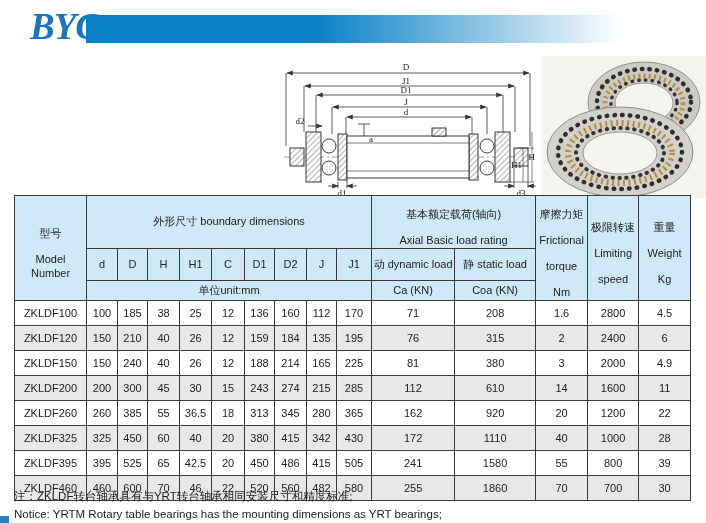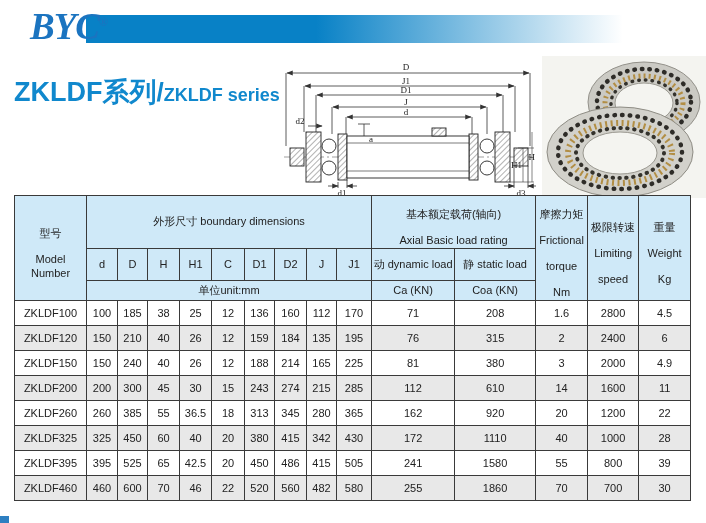--- a/index.html
+++ b/index.html
@@ -53,23 +53,20 @@
 </head>
 <body>
 
 <div class="page">
 
   <div class="blue-bar"></div>
   <div class="logo">
     <div class="logo-brand"><span>BYC</span><span class="logo-reg">®</span></div>
   </div>
 
-  <div class="title">
-    <span class="cn">ZKLDF系列</span><span class="slash">/</span><span class="en">ZKLDF series</span>
-  </div>
 
   <svg class="diagram" width="254" height="138" viewBox="0 0 254 138">
     <defs>
       <pattern id="hatch" width="4" height="4" patternUnits="userSpaceOnUse" patternTransform="rotate(45)">
         <rect width="4" height="4" fill="#fff"></rect>
         <line x1="0" y1="0" x2="0" y2="4" stroke="#666" stroke-width="1"></line>
       </pattern>
       <marker id="arr" viewBox="0 0 10 10" refX="9" refY="5" markerWidth="8" markerHeight="8" orient="auto-start-reverse">
         <path d="M0,1L10,5L0,9z" fill="#333"></path>
       </marker>
@@ -363,15 +360,19 @@
           <td>580</td>
           <td>255</td>
           <td>1860</td>
           <td>70</td>
           <td>700</td>
           <td>30</td>
         </tr>
       </tbody>
   </table>
 
+  <div class="notes">
+    <div>注：ZKLDF转台轴承具有与YRT转台轴承相同安装尺寸和精度标准;</div>
+    <div>Notice: YRTM Rotary table bearings has the mounting dimensions as YRT bearings;</div>
+  </div>
 
   <div class="corner-mark"></div>
 </div>
 
 </body></html>

